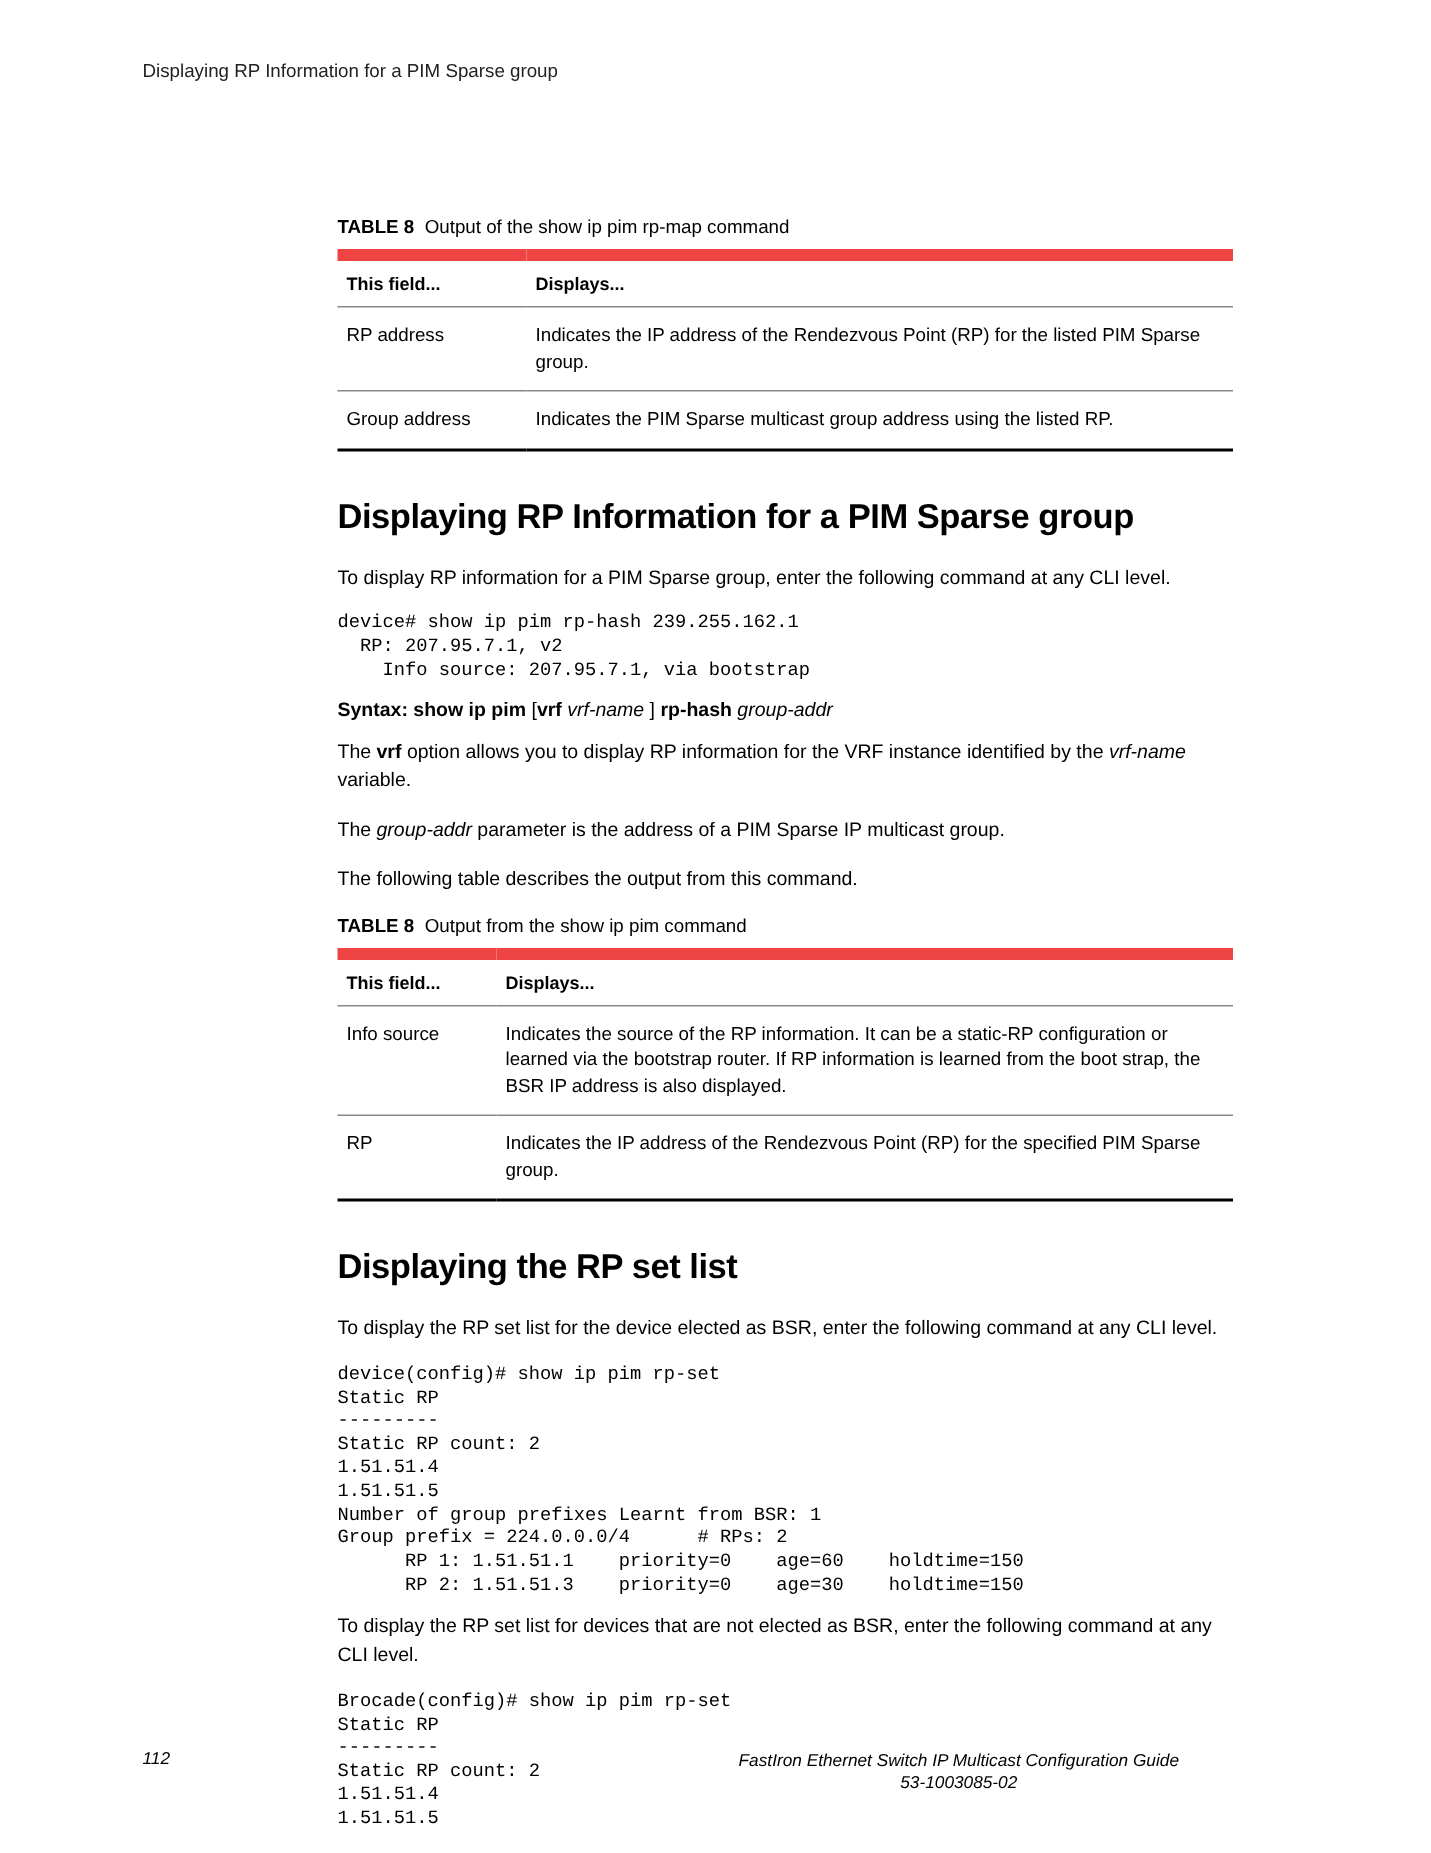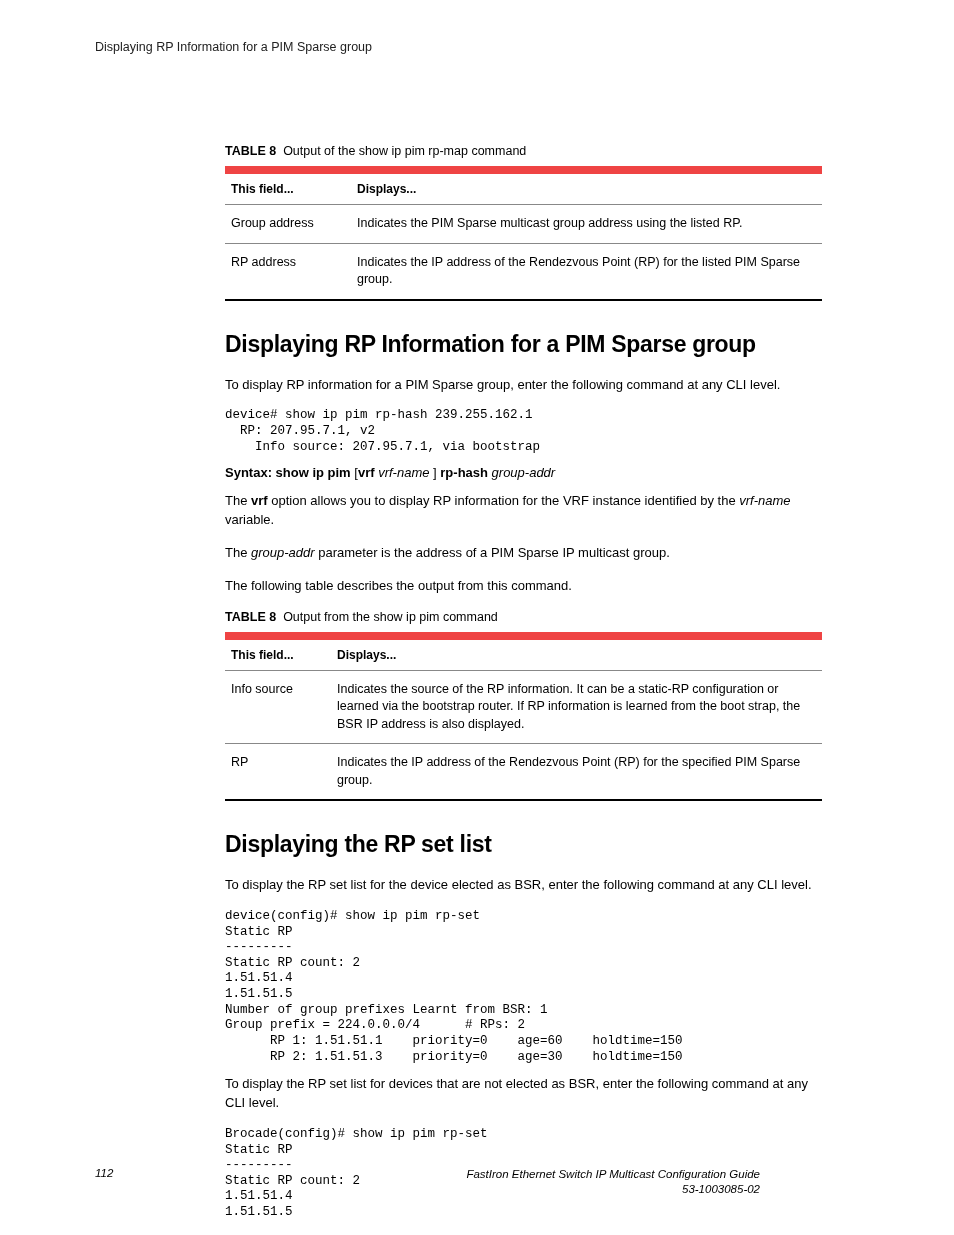--- a/index.html
+++ b/index.html
@@ -80,31 +80,31 @@
     margin: 0 0 12px 0;
   }
   .syntax-line .bold { font-weight: bold; }
   .syntax-line .ital { font-style: italic; }
   .inline-bold { font-weight: bold; }
   .inline-ital { font-style: italic; }
   .footer {
     position: absolute;
     bottom: 38px;
     left: 95px;
-    right: 92px;
+    right: 66px;
     font-size: 11.5px;
     font-style: italic;
   }
   .footer .pagenum {
     float: left;
     font-style: italic;
   }
   .footer .doctitle {
     float: right;
-    text-align: right;
+    text-align: center;
     line-height: 1.3;
   }
   .col-narrow { width: 110px; white-space: nowrap; }
   .col-narrow2 { width: 90px; white-space: nowrap; }
 </style>
 </head>
 <body>
 
 <div class="page">
   <div class="running-header">Displaying RP Information for a PIM Sparse group</div>
@@ -116,26 +116,26 @@
     </div>
     <table class="data-table">
       <thead>
         <tr>
           <th class="col-narrow">This field...</th>
           <th>Displays...</th>
         </tr>
       </thead>
       <tbody>
         <tr>
+          <td class="col-narrow">RP address</td>
+          <td>Indicates the IP address of the Rendezvous Point (RP) for the listed PIM Sparse group.</td>
+        </tr>
+        <tr>
           <td class="col-narrow">Group address</td>
           <td>Indicates the PIM Sparse multicast group address using the listed RP.</td>
-        </tr>
-        <tr>
-          <td class="col-narrow">RP address</td>
-          <td>Indicates the IP address of the Rendezvous Point (RP) for the listed PIM Sparse group.</td>
         </tr>
       </tbody>
     </table>
 
     <h2 class="section-heading">Displaying RP Information for a PIM Sparse group</h2>
     <p class="body">To display RP information for a PIM Sparse group, enter the following command at any CLI level.</p>
     <pre class="code">device# show ip pim rp-hash 239.255.162.1
   RP: 207.95.7.1, v2
     Info source: 207.95.7.1, via bootstrap</pre>
 

